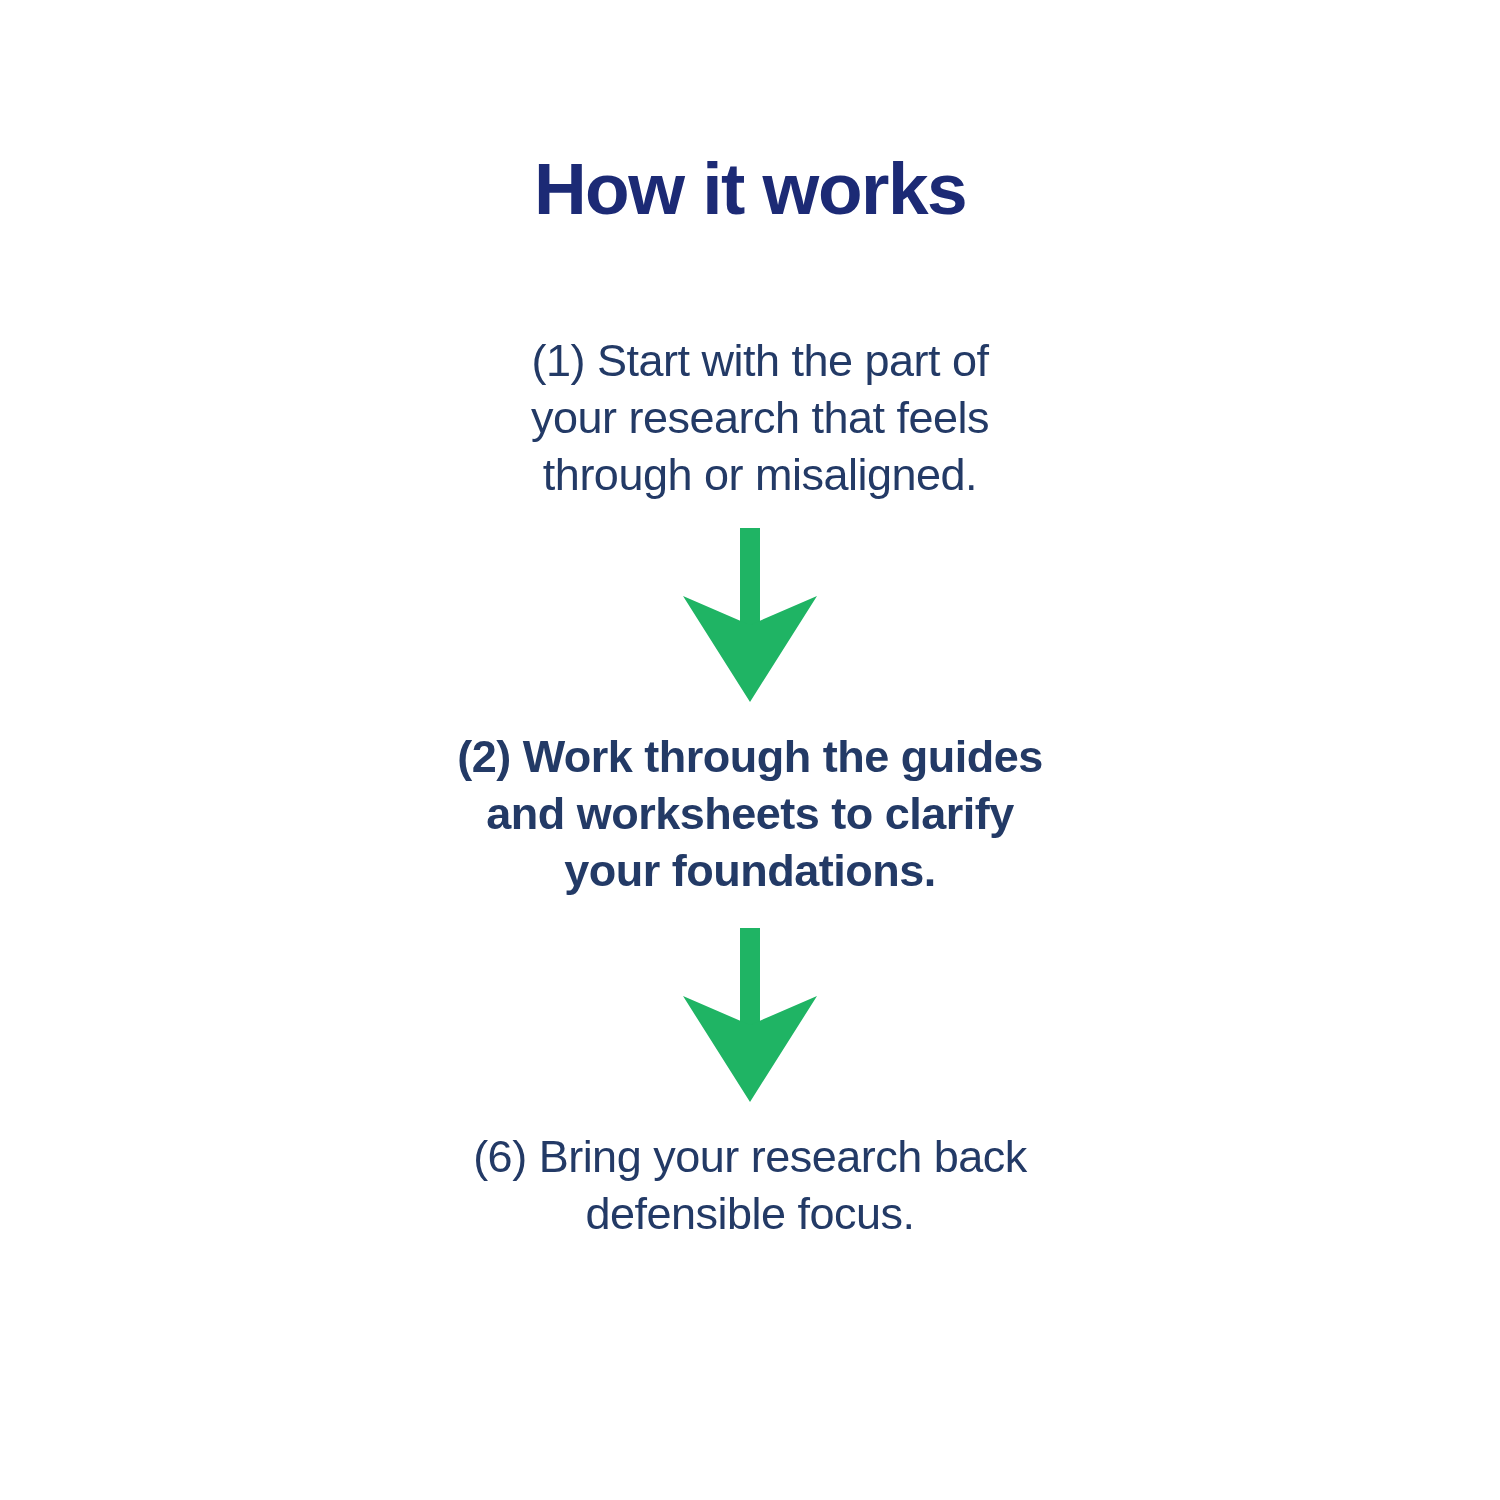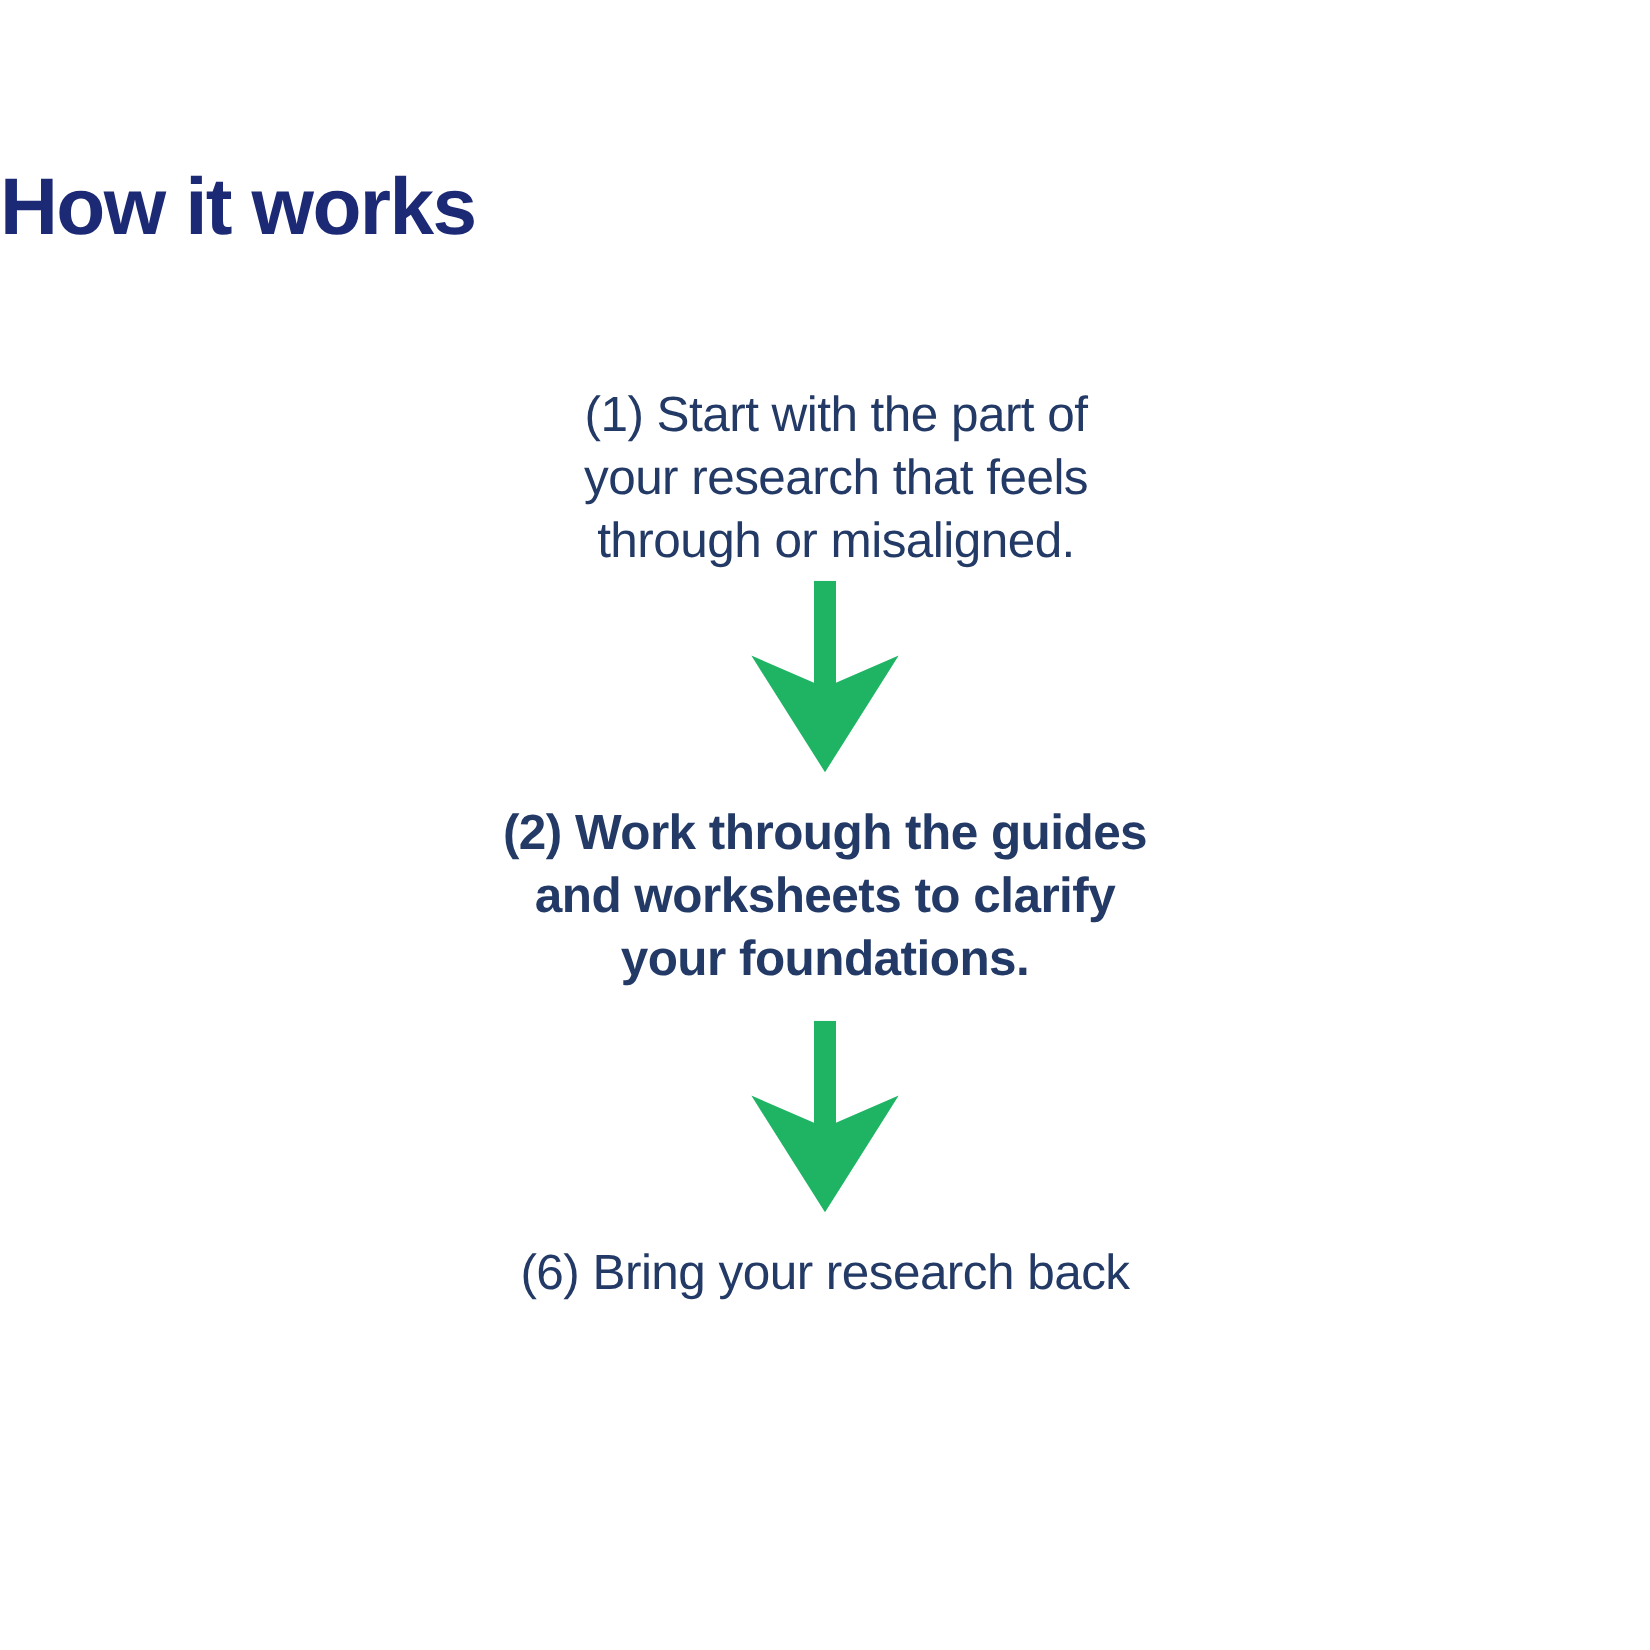--- a/index.html
+++ b/index.html
@@ -18,39 +18,39 @@
     width: 1500px;
     height: 1500px;
     background: var(--bg);
     overflow: hidden;
   }
   .title {
     position: absolute;
     top: 152px;
     left: 0;
     width: 100%;
-    text-align: left;
+    text-align: center;
     font-size: 73px;
     line-height: 73px;
     font-weight: 700;
     letter-spacing: -1.5px;
     color: var(--title-color);
   }
   .step {
     position: absolute;
     left: 0;
     width: 100%;
     text-align: center;
     font-size: 45px;
     line-height: 57px;
     font-weight: 400;
     letter-spacing: -0.5px;
     color: var(--body-color);
   }
-  .step-1 { top: 348px; padding-left: 20px; }
+  .step-1 { top: 332px; padding-left: 20px; }
   .step-2 { top: 728px; font-weight: bold; }
   .step-3 { top: 1128px; }
   .arrow {
     position: absolute;
     left: 50%;
     transform: translateX(-50%);
     width: 134px;
     height: 174px;
     color: var(--arrow-green);
     display: block;
@@ -82,15 +82,16 @@
     <div class="line">your foundations.</div>
   </div>
 
   <svg class="arrow arrow-2" viewBox="0 0 134 174" xmlns="http://www.w3.org/2000/svg" aria-hidden="true">
     <rect x="57" y="0" width="20" height="100" fill="currentColor"></rect>
     <polygon points="0,68 67,97 134,68 67,174" fill="currentColor"></polygon>
   </svg>
 
   <div class="step step-3">
     <div class="line">(6) Bring your research back</div>
+    <div class="line">defensible focus.</div>
   </div>
 
 </div>
 
 </body></html>

